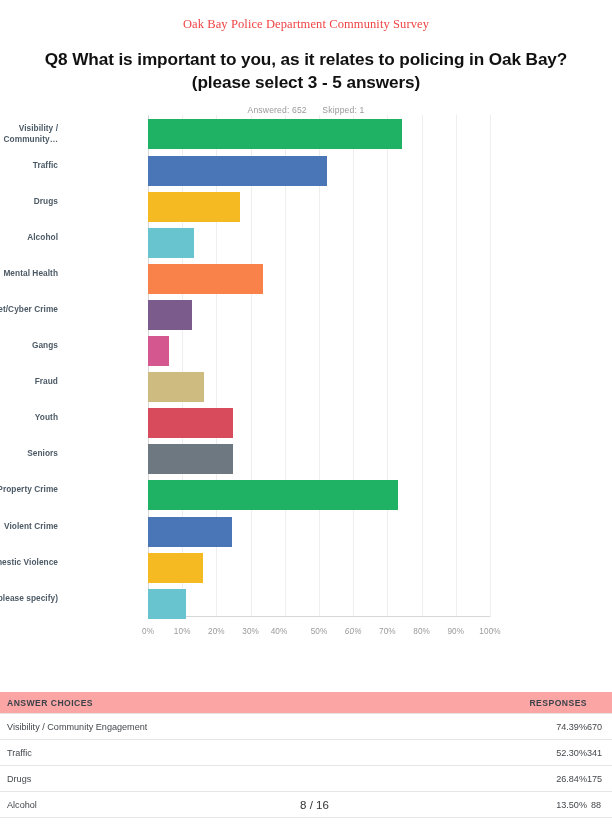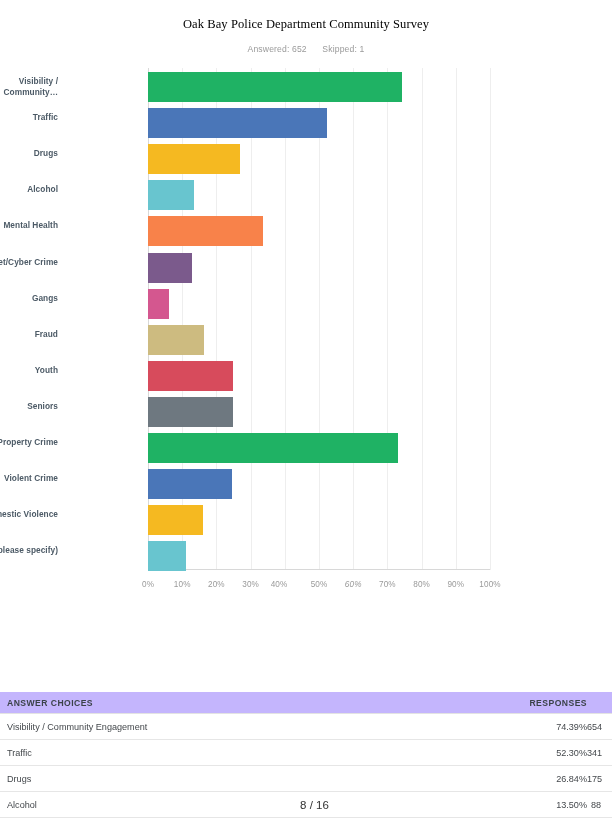--- a/index.html
+++ b/index.html
@@ -8,40 +8,39 @@
     font-family:"Liberation Sans",sans-serif;
     -webkit-font-smoothing:antialiased;
     position:relative;overflow:hidden;
   }
   .page{width:612px;height:833px;position:relative;}
 
   
   .survey-name{
     text-align:center;
     font-family:"Liberation Serif",serif;
-    font-size:12.5px;color:#000000;
+    font-size:12.5px;color:#ef4444;
     padding-top:17px;letter-spacing:.1px;
   }
   .q-title{
     text-align:center;
     font-size:17.2px;font-weight:bold;color:#111;
     line-height:1.32;
     margin:16px auto 0;width:575px;
     letter-spacing:-.1px;
   }
   .meta{
     text-align:center;margin-top:12px;
     font-size:8.6px;color:#9a9a9a;letter-spacing:.15px;
   }
   .meta .sk{margin-left:13px;}
 
   
   .chart{
     position:relative;
-    margin-top:14px;
     height:528px;
   }
   .plot{
     position:absolute;left:148px;top:0;width:342px;bottom:26px;
   }
   .grid-line{
     position:absolute;top:0;bottom:0;width:1px;background:#eeeeee;
   }
   .axis-base{
     position:absolute;left:0;right:0;bottom:0;height:1px;background:#d8d8d8;
@@ -69,21 +68,21 @@
     transform:translateX(-50%);
     white-space:nowrap;letter-spacing:.1px;
   }
 
   
   .tbl{
     position:absolute;left:0;right:0;top:692px;
     font-size:9.2px;color:#40484f;
   }
   .tbl-head{
-    background:#c4b5fd;
+    background:#fca5a5;
     height:21px;display:flex;align-items:center;
     font-weight:bold;font-size:8.6px;color:#3b4249;
     letter-spacing:.45px;
     border-bottom:1px solid #e3e3e3;
   }
   .tbl-row{
     height:25px;display:flex;align-items:center;
     border-bottom:1px solid #e6e6e6;
     font-size:9.1px;color:#44484c;
   }
@@ -96,20 +95,21 @@
     text-align:center;font-size:11.5px;color:#333;font-weight:normal;
   }
 </style>
 </head>
 <body>
 
 <div class="page">
 
   <div class="survey-name">Oak Bay Police Department Community Survey</div>
 
+  <div class="q-title">Q8 What is important to you, as it relates to policing in Oak Bay? (please select 3 - 5 answers)</div>
 
   <div class="meta">
     <span>Answered: 652</span>
     <span class="sk">Skipped: 1</span>
   </div>
 
   <div class="chart">
     <div class="plot">
       <div id="gridlines">
           <div class="grid-line" style="left: 0px;"></div>
@@ -175,21 +175,21 @@
   <div class="tbl">
     <div class="tbl-head">
       <div class="c-choice">ANSWER CHOICES</div>
       <div class="c-pct">RESPONSES</div>
       <div class="c-cnt"></div>
     </div>
     <div id="tbl-body">
         <div class="tbl-row">
           <div class="c-choice">Visibility / Community Engagement</div>
           <div class="c-pct">74.39%</div>
-          <div class="c-cnt">654</div>
+          <div class="c-cnt">670</div>
         </div>
         <div class="tbl-row">
           <div class="c-choice">Traffic</div>
           <div class="c-pct">52.30%</div>
           <div class="c-cnt">341</div>
         </div>
         <div class="tbl-row">
           <div class="c-choice">Drugs</div>
           <div class="c-pct">26.84%</div>
           <div class="c-cnt">175</div>

